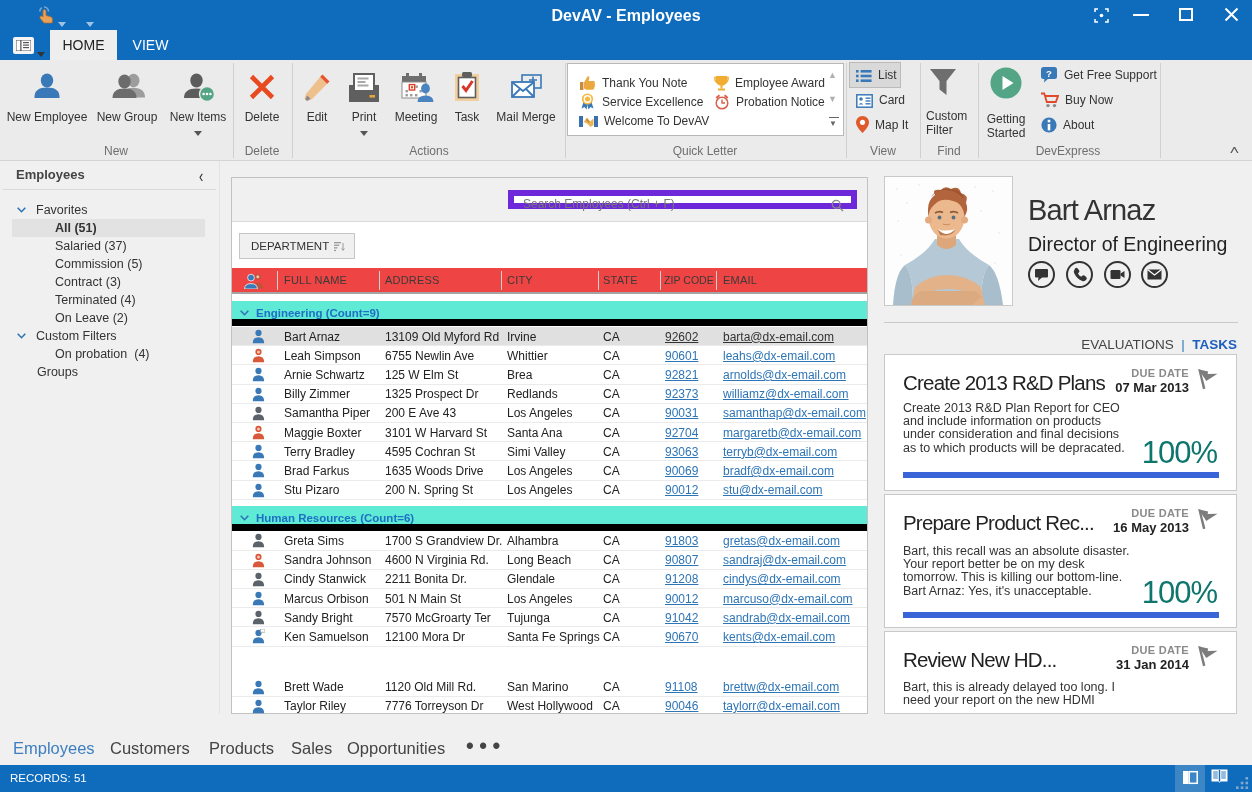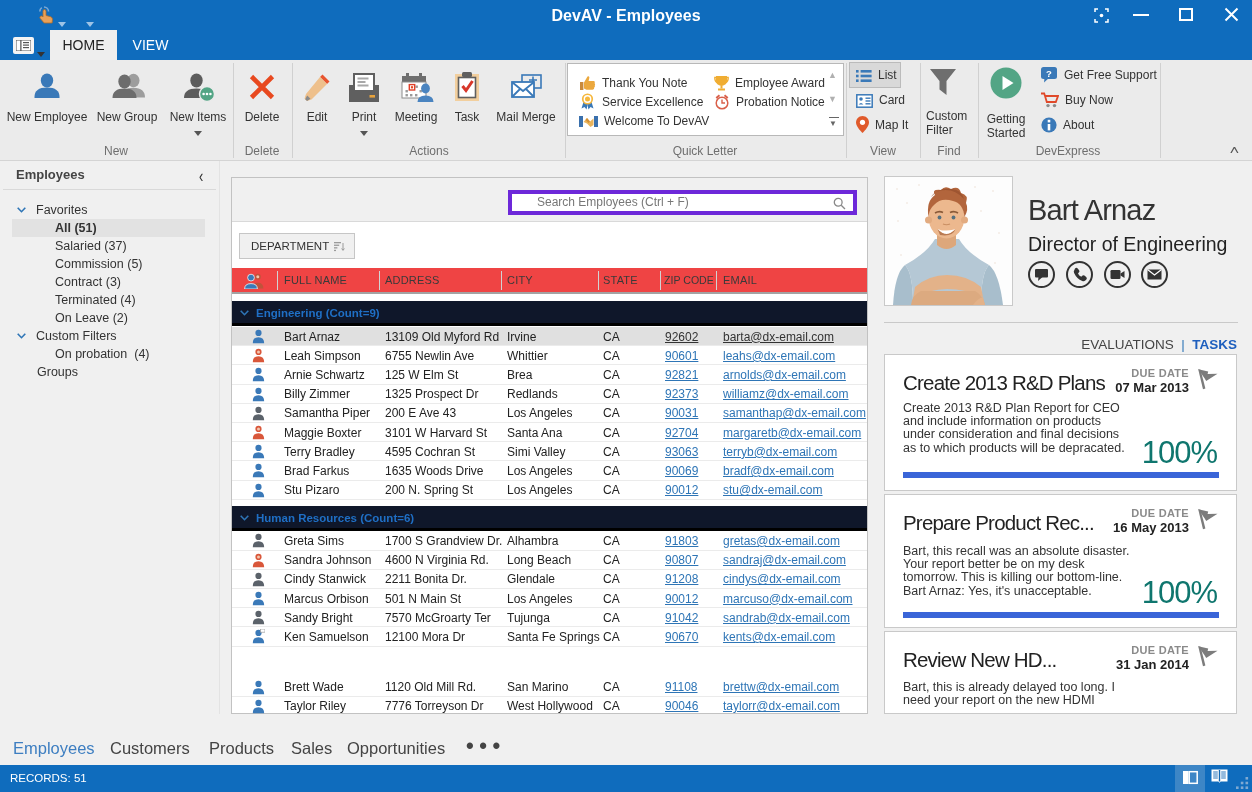--- a/index.html
+++ b/index.html
@@ -23,28 +23,28 @@
 
 #sidebar{position:absolute;left:0;top:161px;width:231px;height:553px;background:#f0f0f0}
 #sbhead{position:absolute;left:16px;top:167px;font-size:13px;font-weight:bold;color:#444}
 #sbline{position:absolute;left:3px;top:189px;width:213px;height:1px;background:#d9d9d9}
 .titem{position:absolute;left:12px;width:193px;height:18px;line-height:18px;font-size:12.5px;color:#333}
 .titem .lbl1{margin-left:43px}
 .titem .lbl0{margin-left:25px}
 
 #grid{position:absolute;left:231px;top:177px;width:637px;height:537px;background:#fff;border:1px solid #c2c2c2}
 #searchstrip{position:absolute;left:0;top:0;width:635px;height:44px;background:#f0f0f0;border-bottom:1px solid #d9d9d9}
-#searchbox{position:absolute;left:276px;top:12px;width:349px;height:25px;background:#fff;border:4px solid #6d28d9;font-size:12px;color:#777;line-height:17px;padding-left:25px}
+#searchbox{position:absolute;left:276px;top:12px;width:349px;height:19px;background:#fff;border:6px solid #6d28d9;font-size:12px;color:#777;line-height:17px;padding-left:9px}
 #chipstrip{position:absolute;left:0;top:44px;width:635px;height:46px;background:#fff}
 #chip{position:absolute;left:7px;top:11px;width:116px;height:26px;background:#f0f0f0;border:1px solid #c6c6c6;font-size:11.5px;color:#333;line-height:24px;padding-left:11px}
 #hdr{position:absolute;left:0;top:90px;width:635px;height:26px;background:#ef4444;border-bottom:2px solid #a3a3a3;font-size:11px;letter-spacing:.2px;color:#3a3a3a}
 .hcell{position:absolute;top:6px}
 .vline{position:absolute;top:3px;width:1px;height:19px;background:#d2d2d2}
 #rows{position:absolute;left:0;top:116px;width:635px;height:419px;background:#fff;font-size:12px;color:#222}
-.gband{position:absolute;left:0;width:635px;height:25px;background:#0f172a;border-bottom:3px solid #000000;color:#1f6fc5;font-weight:bold;line-height:25px;font-size:11.5px}
+.gband{position:absolute;left:0;width:635px;height:25px;background:#5eead4;border-bottom:7px solid #000000;color:#1f6fc5;font-weight:bold;line-height:25px;font-size:11.5px}
 .gband .ch{margin:0 7px 0 8px}
 .row{position:absolute;left:0;width:635px;height:19.2px;border-bottom:1px solid #ebebeb;white-space:nowrap}
 .row.sel{background:#e0e0e0}
 .c{position:absolute;top:2.6px;line-height:14px}
 .c0{left:20px;top:2px}
 .c1{left:52px}.c2{left:153px}.c3{left:275px}.c4{left:371px}.c5{left:433px}.c6{left:491px}
 a.lnk{color:#2e75b6;text-decoration:underline}
 .sel a.lnk{color:#333}
 
 #rightpanel{position:absolute;left:884px;top:161px;width:368px;height:553px}

